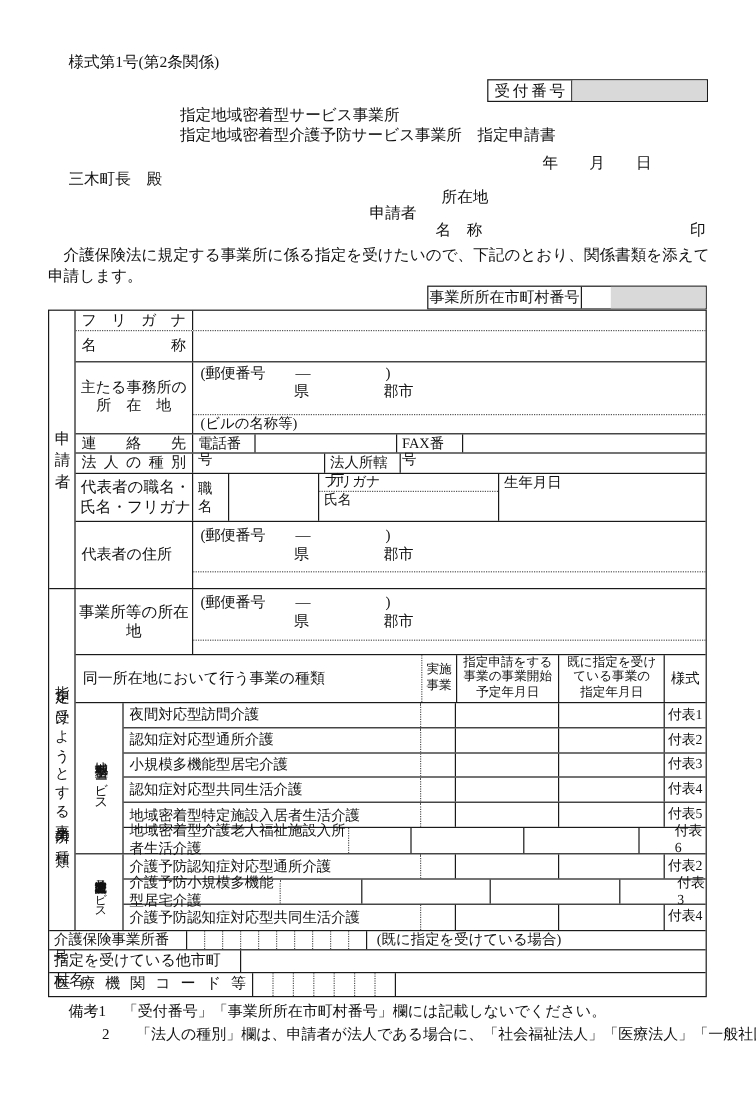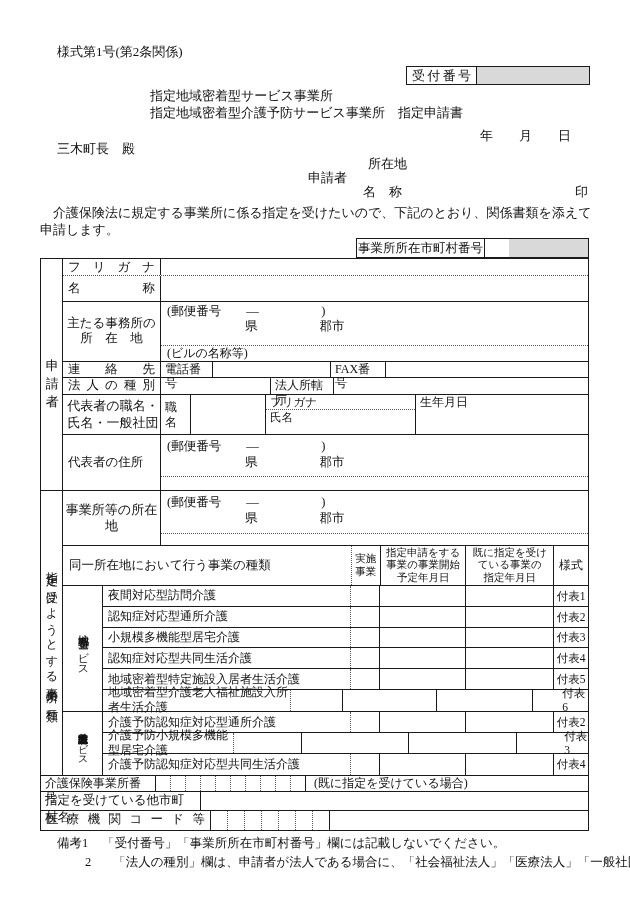--- a/index.html
+++ b/index.html
@@ -42,21 +42,21 @@
   <div class="abs" style="left:57px; top:44px;">様式第1号(第2条関係)</div>
 
   <div class="abs flex boxline" style="left:406px; top:66px; width:184px; height:19px;">
     <div class="br jlabel" style="width:70px; line-height:17px;">受付番号</div>
     <div class="f1 grayfill"></div>
   </div>
 
   <div class="abs" style="left:150px; top:88px;">指定地域密着型サービス事業所</div>
   <div class="abs" style="left:150px; top:105px;">指定地域密着型介護予防サービス事業所　指定申請書</div>
 
-  <div class="abs" style="left:452px; top:128px;margin-left:28px;">年　　月　　日</div>
+  <div class="abs" style="left:452px; top:128px;">年　　月　　日</div>
 
   <div class="abs" style="left:57px; top:141px;">三木町長　殿</div>
 
   <div class="abs" style="left:368px; top:156px;">所在地</div>
   <div class="abs" style="left:308px; top:170px;">申請者</div>
   <div class="abs" style="left:363px; top:184px;">名　称</div>
   <div class="abs" style="left:575px; top:184px;">印</div>
 
   <div class="abs" style="left:40px; top:204px; width:552px; line-height:17px;">　介護保険法に規定する事業所に係る指定を受けたいので、下記のとおり、関係書類を添えて申請します。</div>
 
@@ -106,21 +106,21 @@
         <div class="flex bb" style="height:17px; font-size:12px;">
           <div class="br jlabel" style="width:98px; line-height:15px; font-size:12.5px;">法人の種別</div>
           <div class="br" style="width:110px;"></div>
           <div class="br cellpad" style="width:63px; line-height:15px;">法人所轄庁</div>
           <div class="f1"></div>
         </div>
 
         <div class="flex bb" style="height:41px;">
           <div class="br col" style="width:98px; justify-content:center; font-size:13px; padding-left:3px;text-align:center;">
             <div>代表者の職名・</div>
-            <div>氏名・一般社団</div>
+            <div>氏名・フリガナ</div>
           </div>
           <div class="br vcenter cellpad" style="width:30px; font-size:12px;">職名</div>
           <div class="br" style="width:75px;"></div>
           <div class="br col" style="width:150px; font-size:11.5px;">
             <div class="bbd" style="height:15px; padding-left:4px;">フリガナ</div>
             <div class="f1" style="padding-left:4px;">氏名</div>
           </div>
           <div class="f1" style="font-size:12px; padding-left:4px;">生年月日</div>
         </div>
 

